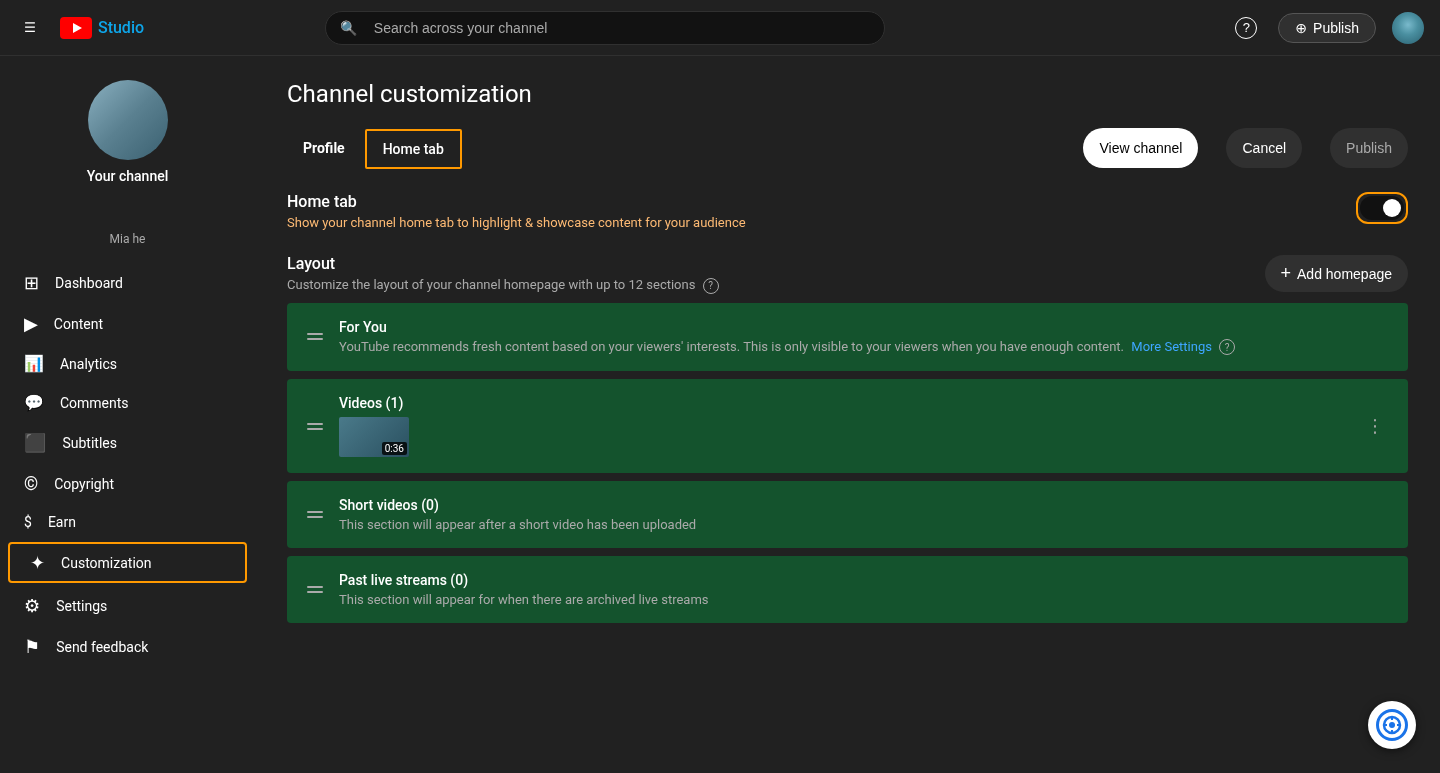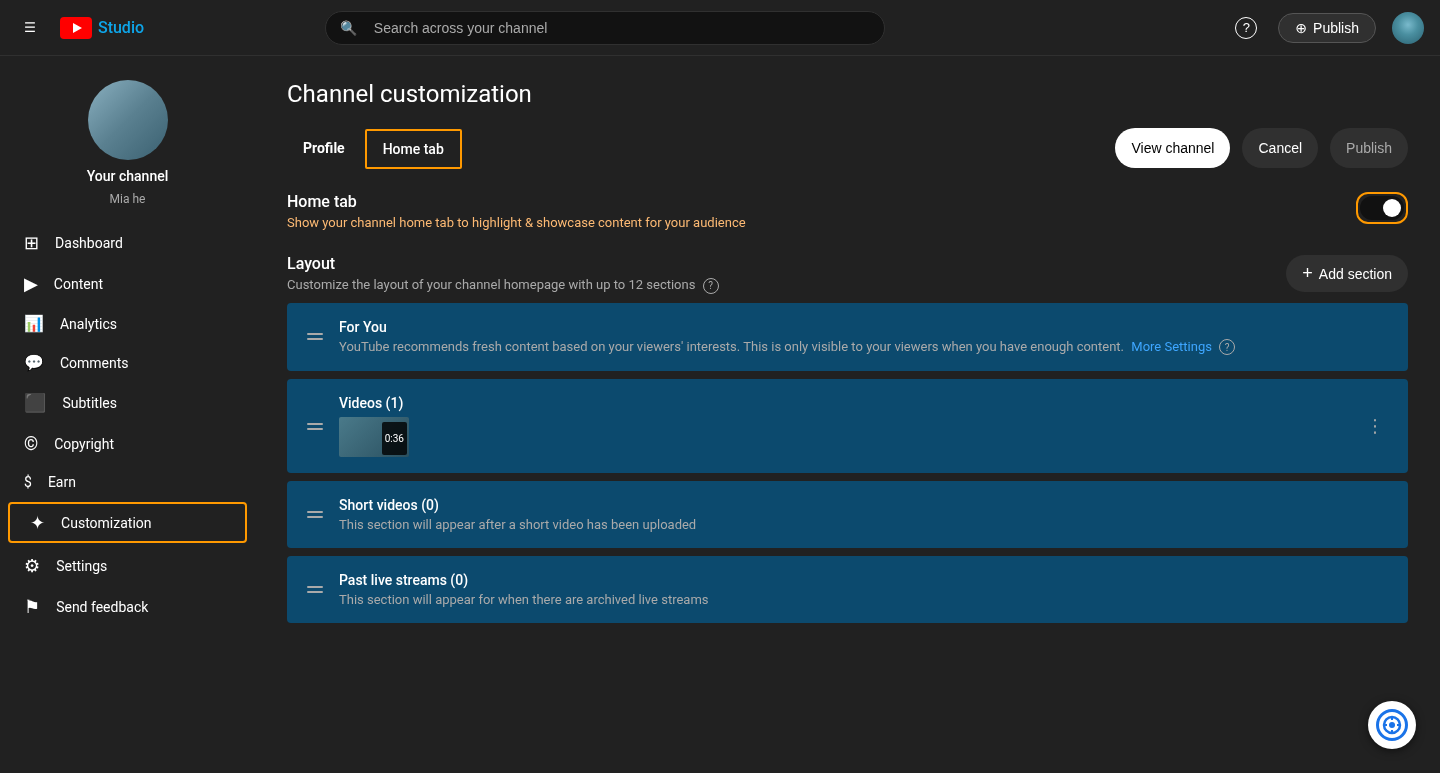--- a/index.html
+++ b/index.html
@@ -104,21 +104,21 @@
       border-radius: 50%;
       background: radial-gradient(circle at 40% 40%, #c8e0e8 0%, #8ab8c8 30%, #5a8898 60%, #3a6070 100%);
       overflow: hidden;
       position: relative;
     }
     .channel-avatar-inner {
       width: 100%; height: 100%;
       background: linear-gradient(135deg, #8ab0c0 0%, #5a8090 50%, #3a6070 100%);
     }
     .channel-name { font-size: 14px; font-weight: 500; color: #fff; }
-    .channel-handle { font-size: 12px; color: #aaa; }
+    .channel-handle { font-size: 12px; color: #aaa; margin-top: 40px; }
 
     .sidebar-nav { flex: 1; }
     .nav-item {
       display: flex;
       align-items: center;
       gap: 16px;
       padding: 10px 24px;
       cursor: pointer;
       border-radius: 0;
       color: #fff;
@@ -248,21 +248,21 @@
       padding: 8px 16px;
       cursor: pointer;
       display: flex;
       align-items: center;
       gap: 6px;
       font-size: 14px;
     }
 
     
     .content-row {
-      background: #0c4a6e;
+      background: #14532d;
       border-radius: 4px;
       padding: 16px 20px;
       margin-bottom: 8px;
       display: flex;
       align-items: center;
       gap: 16px;
     }
     .drag-handle {
       display: flex;
       flex-direction: column;
@@ -290,21 +290,21 @@
     .row-thumb-inner {
       width: 100%; height: 100%;
       background: linear-gradient(135deg, #4a7a8a, #2a5060);
     }
     .thumb-duration {
       position: absolute;
       bottom: 2px; right: 2px;
       background: rgba(0,0,0,0.8);
       color: #fff;
       font-size: 10px;
-      padding: 11px 3px;
+      padding: 1px 3px;
       border-radius: 2px;
     }
     .row-menu-btn {
       background: transparent;
       border: none;
       color: #aaa;
       cursor: pointer;
       font-size: 18px;
       padding: 4px;
     }
@@ -426,21 +426,21 @@
 
     <div style="display:flex;align-items:center;justify-content:space-between;margin-bottom:24px;">
       <div style="display:flex;align-items:center;gap:4px;">
         <div class="tab-item">
           <span>Profile</span>
         </div>
         <div class="tab-item active">
           <span>Home tab</span>
         </div>
       </div>
-      <div style="display:flex;gap:12px;">
+      <div style="display:flex;gap:28px;">
         <button class="btn-view-channel">View channel</button>
         <button class="btn-cancel">Cancel</button>
         <button class="btn-publish">Publish</button>
       </div>
     </div>
 
     <div style="display:flex;align-items:flex-start;justify-content:space-between;margin-bottom:24px;">
       <div>
         <div class="section-title">Home tab</div>
         <div class="section-desc">Show your channel home tab to highlight &amp; showcase content for your audience</div>
@@ -456,21 +456,21 @@
       <div class="layout-header">
         <div class="layout-title-wrap">
           <div class="layout-title">Layout</div>
           <div style="font-size:13px;color:#aaa;margin-top:4px;text-align:right;">
             <span>Customize the layout of your channel homepage with up to 12 sections</span>
             <span class="info-icon">?</span>
           </div>
         </div>
         <button class="add-section-btn">
           <span style="font-size:18px;">+</span>
-          <span>Add section</span>
+          <span>Add homepage</span>
         </button>
       </div>
 
       <div class="content-row">
         <div class="drag-handle">
           <div class="drag-line"></div>
           <div class="drag-line"></div>
         </div>
         <div class="row-content">
           <div class="row-title">For You</div>

